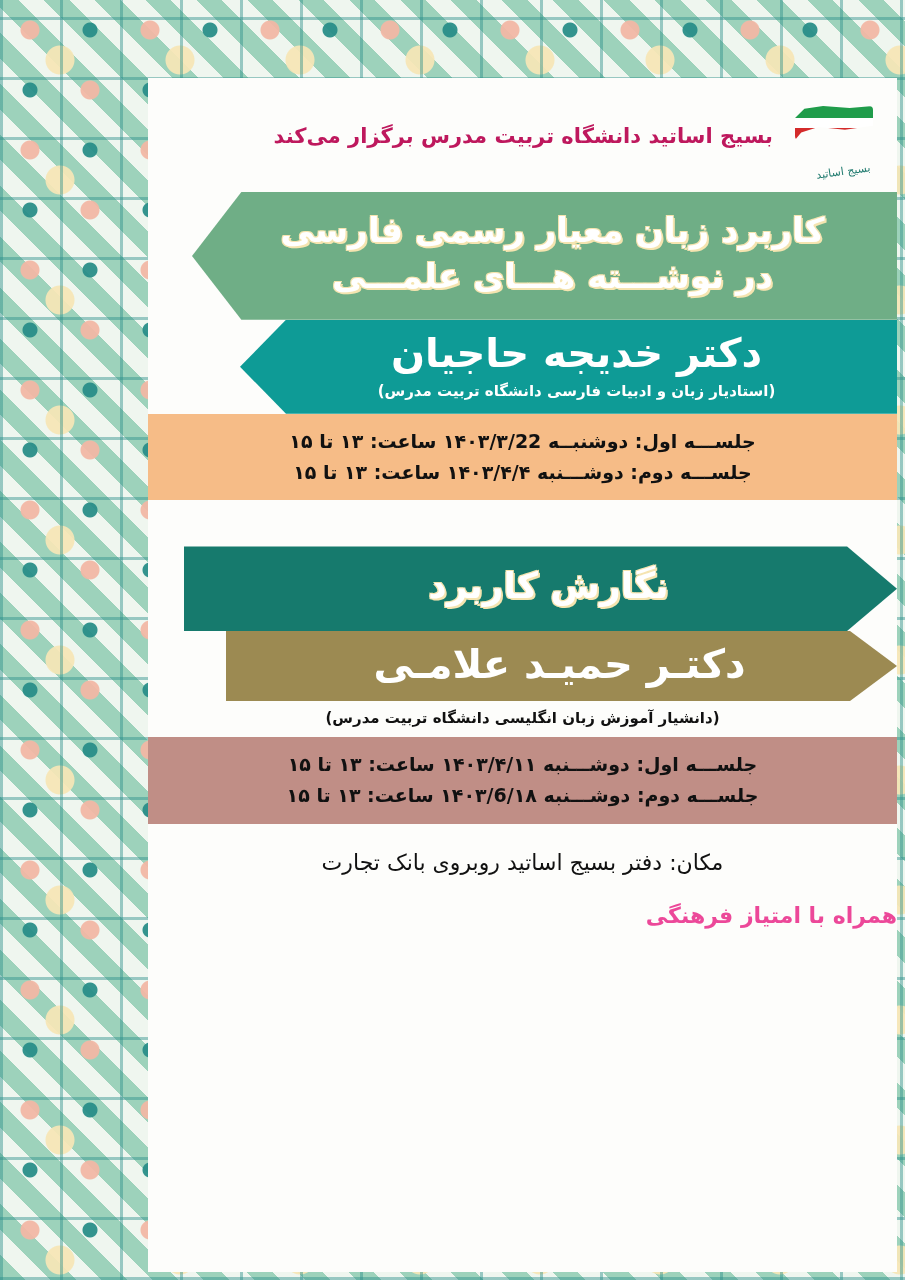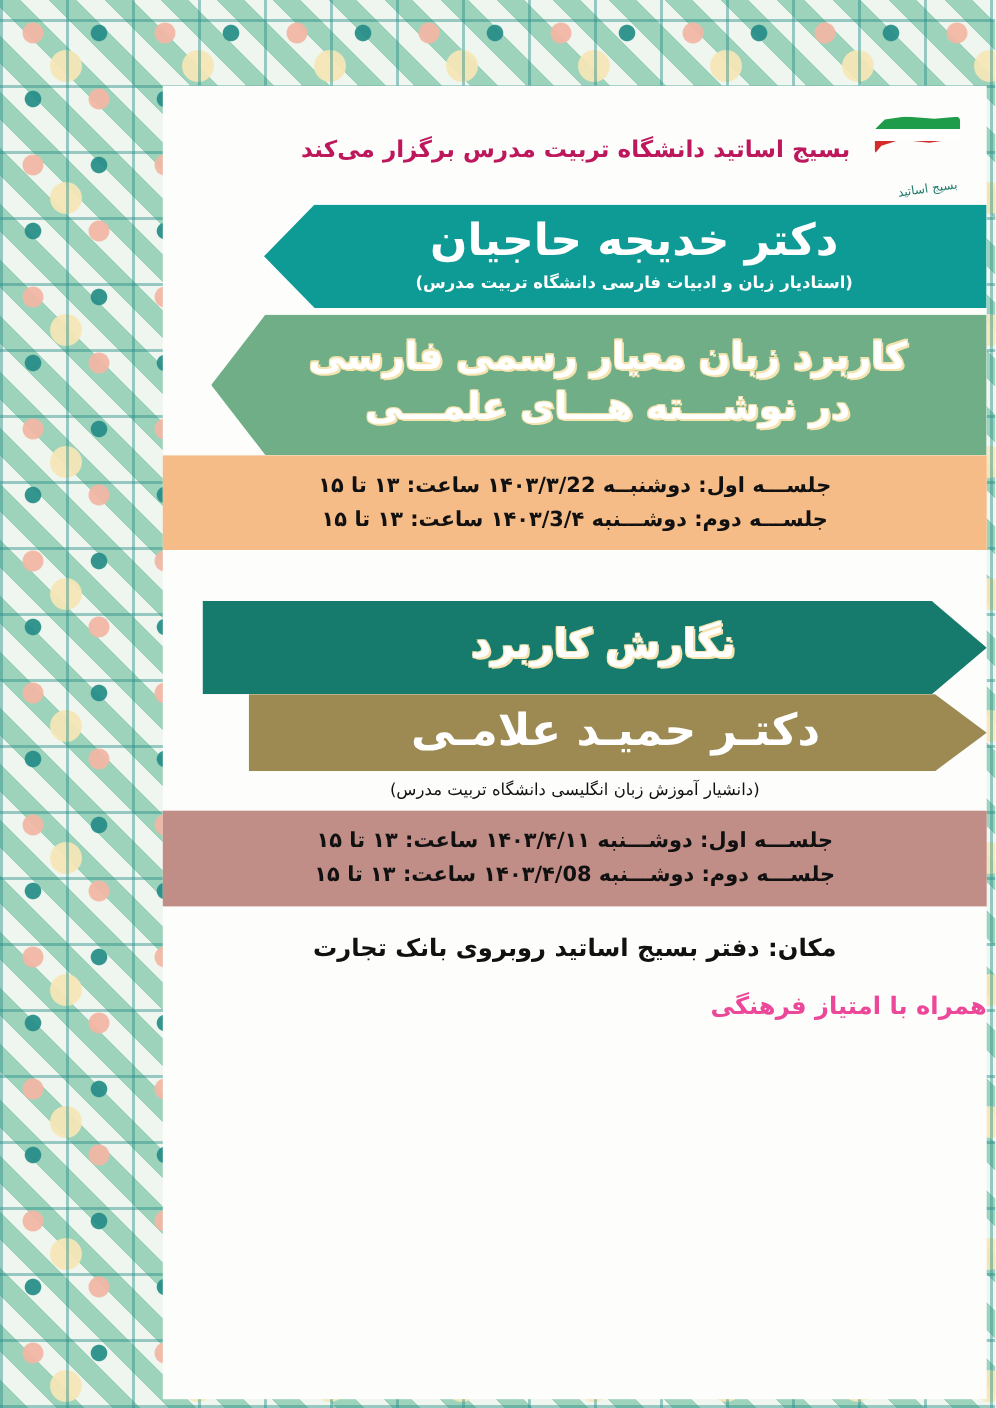--- a/index.html
+++ b/index.html
@@ -187,35 +187,35 @@
     background: #9c8a52;
   }
   .speaker-banner-2 .name {
     font-size: 40px;
     font-weight: bold;
     letter-spacing: 2px;
   }
   .affil-outside {
     text-align: center;
     font-size: 15px;
-    font-weight: normal;
+    font-weight: bold;
     color: #111111;
     padding: 8px 0 10px 0;
   }
 
   .sessions-2 {
     background: #c08e86;
     padding: 12px 32px 12px 32px;
     text-align: center;
   }
 
   .venue {
     text-align: center;
     font-size: 22px;
-    font-weight: bold;
+    font-weight: normal;
     color: #111111;
     padding: 26px 0 6px 0;
     letter-spacing: 1px;
   }
   .footnote {
     font-size: 22px;
     font-weight: bold;
     color: #ec4899;
     padding: 22px 0 0 0;
   }
@@ -235,56 +235,56 @@
   <div class="content">
 
     <div class="header">
       <div class="logo">
         <div class="swoosh"></div>
         <div class="logo-text">بسیج اساتید</div>
       </div>
       <div class="header-title">بسیج اساتید دانشگاه تربیت مدرس برگزار می‌کند</div>
     </div>
 
+    <div class="banner arrow-right title-banner">
+      <div>
+        <div>کاربرد زبان معیار رسمی فارسی</div>
+        <div class="line2">در نوشـــته هـــای علمـــی</div>
+      </div>
+    </div>
+
     <div class="banner arrow-right speaker-banner">
       <div>
         <div class="name">دکتر خدیجه حاجیان</div>
         <div class="affil">(استادیار زبان و ادبیات فارسی دانشگاه تربیت مدرس)</div>
       </div>
     </div>
 
-    <div class="banner arrow-right title-banner">
-      <div>
-        <div>کاربرد زبان معیار رسمی فارسی</div>
-        <div class="line2">در نوشـــته هـــای علمـــی</div>
-      </div>
-    </div>
-
     <div class="sessions">
       <div class="row">جلســـه اول: دوشنبــه ۱۴۰۳/۳/22 ساعت: ۱۳ تا ۱۵</div>
-      <div class="row">جلســـه دوم: دوشـــنبه ۱۴۰۳/3/۴ ساعت: ۱۳ تا ۱۵</div>
+      <div class="row">جلســـه دوم: دوشـــنبه ۱۴۰۳/۴/۴ ساعت: ۱۳ تا ۱۵</div>
     </div>
 
     <div class="gap"></div>
 
     <div class="banner arrow-left title-banner-2">
       <div>
         <div>نگارش کاربرد</div>
       </div>
     </div>
 
     <div class="banner arrow-left speaker-banner-2">
       <div>
         <div class="name">دکتـر حمیـد علامـی</div>
       </div>
     </div>
     <div class="affil-outside">(دانشیار آموزش زبان انگلیسی دانشگاه تربیت مدرس)</div>
 
     <div class="sessions sessions-2">
       <div class="row">جلســـه اول: دوشـــنبه ۱۴۰۳/۴/۱۱ ساعت: ۱۳ تا ۱۵</div>
-      <div class="row">جلســـه دوم: دوشـــنبه ۱۴۰۳/۴/08 ساعت: ۱۳ تا ۱۵</div>
+      <div class="row">جلســـه دوم: دوشـــنبه ۱۴۰۳/6/۱۸ ساعت: ۱۳ تا ۱۵</div>
     </div>
 
     <div class="venue">مکان: دفتر بسیج اساتید روبروی بانک تجارت</div>
     <div class="footnote">همراه با امتیاز فرهنگی</div>
 
   </div>
 </div>
 
 </body></html>

